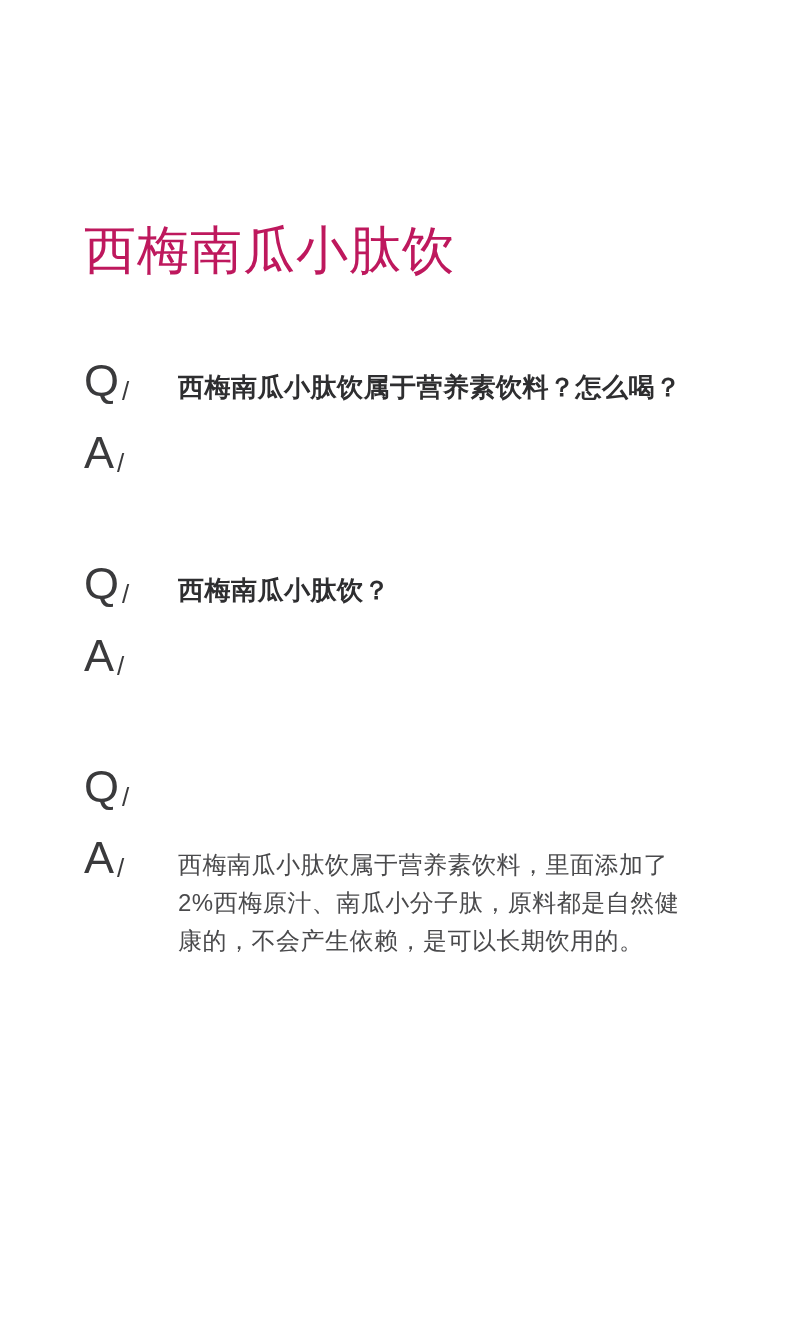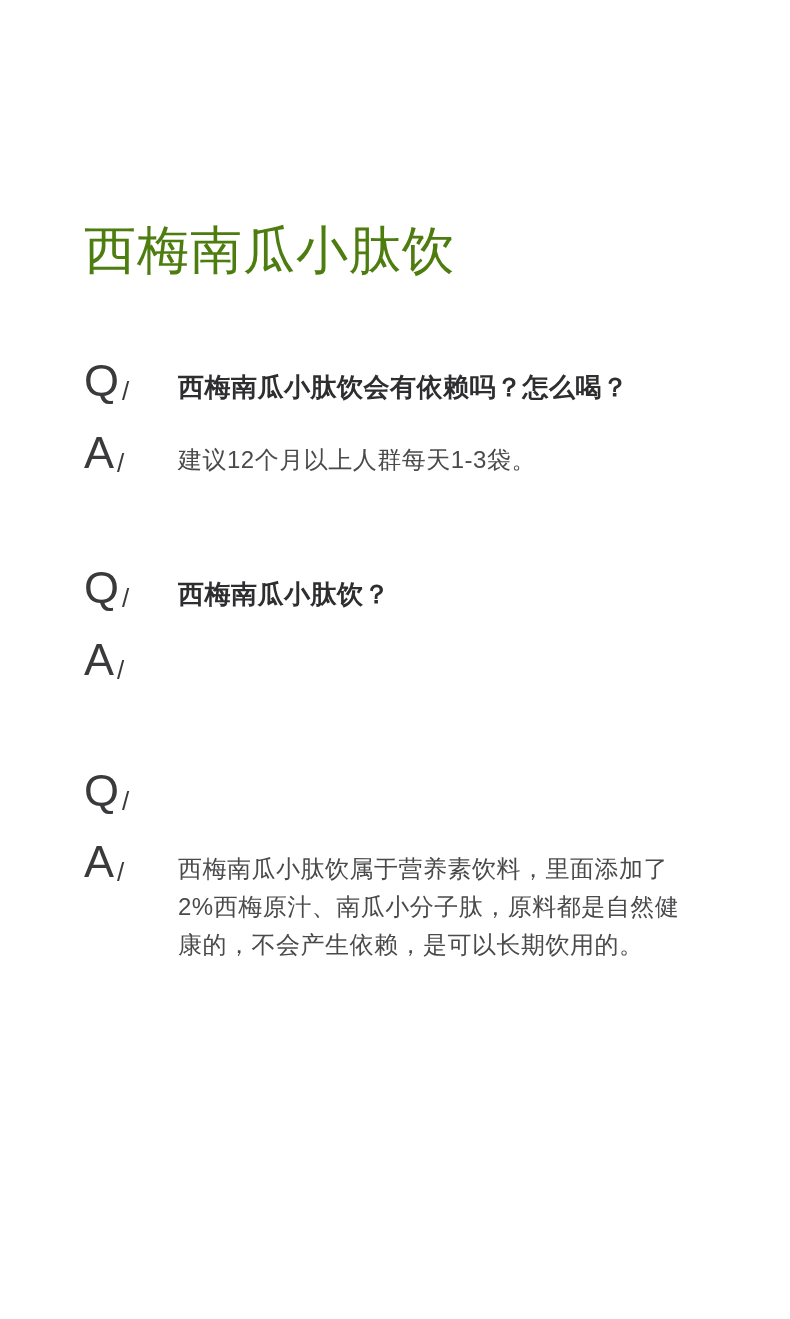--- a/index.html
+++ b/index.html
@@ -11,21 +11,21 @@
     width: 790px;
     height: 1319px;
     margin: 0 auto;
     background: #ffffff;
     overflow: hidden;
   }
 
   .title-block {
     padding-top: 212px;
     padding-left: 84px;
-    color: #4d7c0f;
+    color: #be185d;
   }
   .title-line {
     font-size: 52px;
     line-height: 76px;
     font-weight: 500;
     letter-spacing: 1px;
   }
 
   .qa-list { margin-top: 70px; padding-left: 84px; }
   .qa-section + .qa-section { margin-top: 86px; }
@@ -80,27 +80,26 @@
     <div class="title-line">西梅南瓜小肽饮</div>
   </div>
 
   <div class="qa-list">
 
     <section class="qa-section">
       <div class="qa-row question-row">
         <div class="marker">
           <span class="letter">Q</span><span class="slash">/</span>
         </div>
-        <h2 class="question">西梅南瓜小肽饮会有依赖吗？怎么喝？</h2>
+        <h2 class="question">西梅南瓜小肽饮属于营养素饮料？怎么喝？</h2>
       </div>
       <div class="qa-row answer-row">
         <div class="marker">
           <span class="letter">A</span><span class="slash">/</span>
         </div>
-        <p class="answer">建议12个月以上人群每天1-3袋。</p>
       </div>
     </section>
 
     <section class="qa-section">
       <div class="qa-row question-row">
         <div class="marker">
           <span class="letter">Q</span><span class="slash">/</span>
         </div>
         <h2 class="question">西梅南瓜小肽饮？</h2>
       </div>

